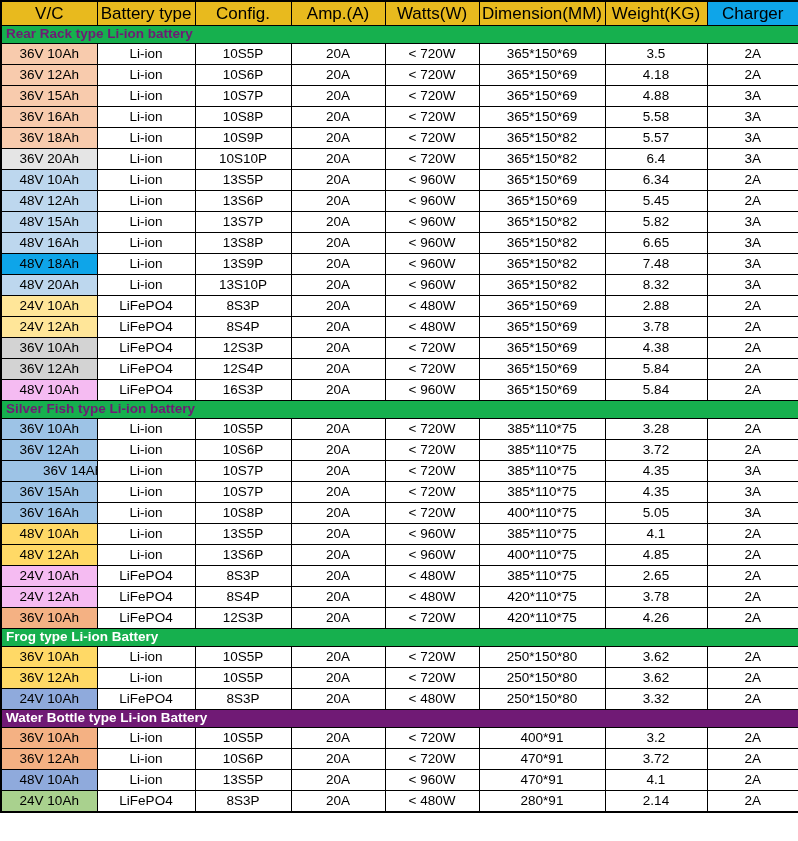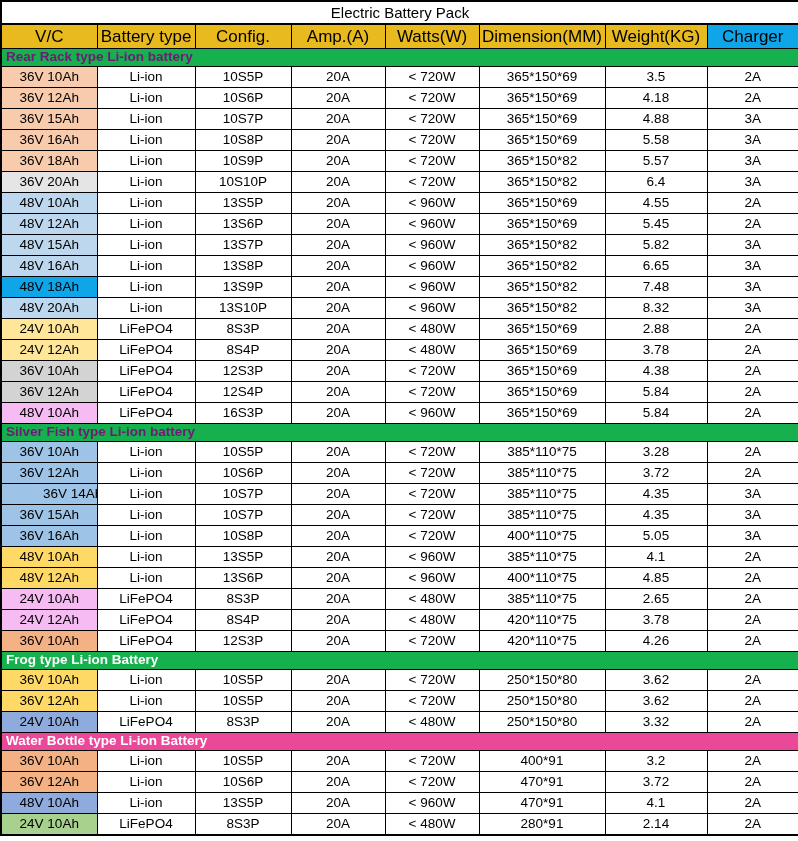--- a/index.html
+++ b/index.html
@@ -25,23 +25,20 @@
       <col style="width:96px">
         <col style="width:98px">
         <col style="width:96px">
       <col style="width:94px">
         <col style="width:94px">
         <col style="width:126px">
       <col style="width:102px">
         <col style="width:92px">
     </colgroup>
     <thead>
-      <tr class="title-row">
-        <td colspan="8">Electric Battery Pack</td>
-      </tr>
       <tr class="header-row" id="header-row">
           <td style="background: rgb(232, 186, 30);">V/C</td>
           <td style="background: rgb(232, 186, 30);">Battery type</td>
           <td style="background: rgb(232, 186, 30);">Config.</td>
           <td style="background: rgb(232, 186, 30);">Amp.(A)</td>
           <td style="background: rgb(232, 186, 30);">Watts(W)</td>
           <td style="background: rgb(232, 186, 30);">Dimension(MM)</td>
           <td style="background: rgb(232, 186, 30);">Weight(KG)</td>
           <td style="background: #0ea5e9;">Charger</td>
         </tr>
@@ -110,21 +107,21 @@
           <td>6.4</td>
           <td>3A</td>
         </tr>
         <tr class="data-row">
           <td style="background: rgb(189, 215, 238);">48V 10Ah</td>
           <td>Li-ion</td>
           <td>13S5P</td>
           <td>20A</td>
           <td>&lt; 960W</td>
           <td>365*150*69</td>
-          <td>4.55</td>
+          <td>6.34</td>
           <td>2A</td>
         </tr>
         <tr class="data-row">
           <td style="background: rgb(189, 215, 238);">48V 12Ah</td>
           <td>Li-ion</td>
           <td>13S6P</td>
           <td>20A</td>
           <td>&lt; 960W</td>
           <td>365*150*69</td>
           <td>5.45</td>
@@ -350,21 +347,21 @@
           <td style="background: rgb(143, 170, 220);">24V 10Ah</td>
           <td>LiFePO4</td>
           <td>8S3P</td>
           <td>20A</td>
           <td>&lt; 480W</td>
           <td>250*150*80</td>
           <td>3.32</td>
           <td>2A</td>
         </tr>
         <tr class="section-row">
-          <td colspan="8" style="background: #ec4899; color: rgb(255, 255, 255);">Water Bottle type Li-ion Battery</td>
+          <td colspan="8" style="background: #701a75; color: rgb(255, 255, 255);">Water Bottle type Li-ion Battery</td>
         </tr>
         <tr class="data-row">
           <td style="background: rgb(244, 177, 131);">36V 10Ah</td>
           <td>Li-ion</td>
           <td>10S5P</td>
           <td>20A</td>
           <td>&lt; 720W</td>
           <td>400*91</td>
           <td>3.2</td>
           <td>2A</td>

